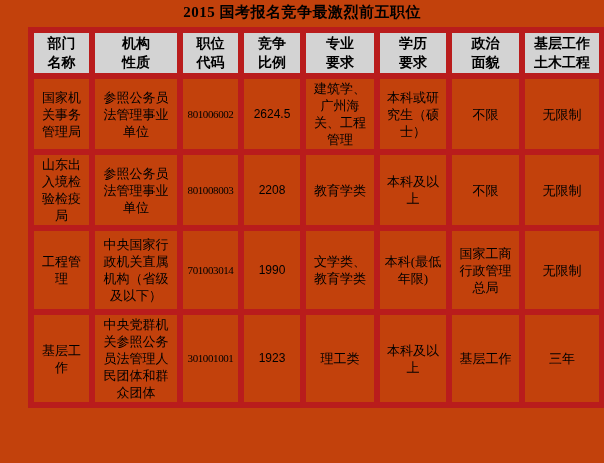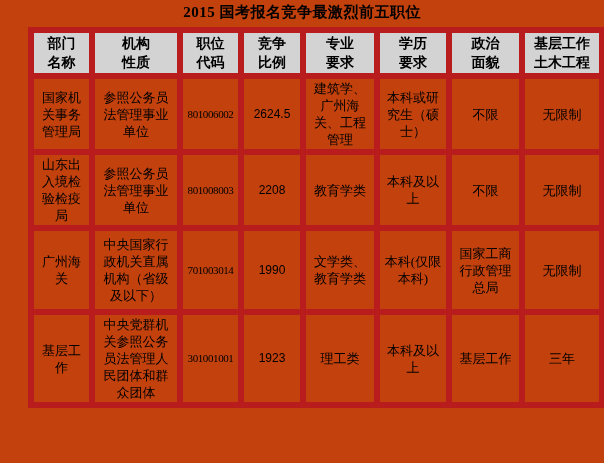--- a/index.html
+++ b/index.html
@@ -125,26 +125,26 @@
         <td>山东出入境检验检疫局</td>
         <td>参照公务员法管理事业单位</td>
         <td class="code">801008003</td>
         <td class="num">2208</td>
         <td>教育学类</td>
         <td>本科及以上</td>
         <td>不限</td>
         <td>无限制</td>
       </tr>
       <tr>
-        <td>广州海关</td>
+        <td>工程管理</td>
         <td>中央国家行政机关直属机构（省级及以下）</td>
         <td class="code">701003014</td>
         <td class="num">1990</td>
         <td>文学类、教育学类</td>
-        <td>本科(仅限本科)</td>
+        <td>本科(最低年限)</td>
         <td>国家工商行政管理总局</td>
         <td>无限制</td>
       </tr>
       <tr>
         <td>基层工作</td>
         <td>中央党群机关参照公务员法管理人民团体和群众团体</td>
         <td class="code">301001001</td>
         <td class="num">1923</td>
         <td>理工类</td>
         <td>本科及以上</td>

